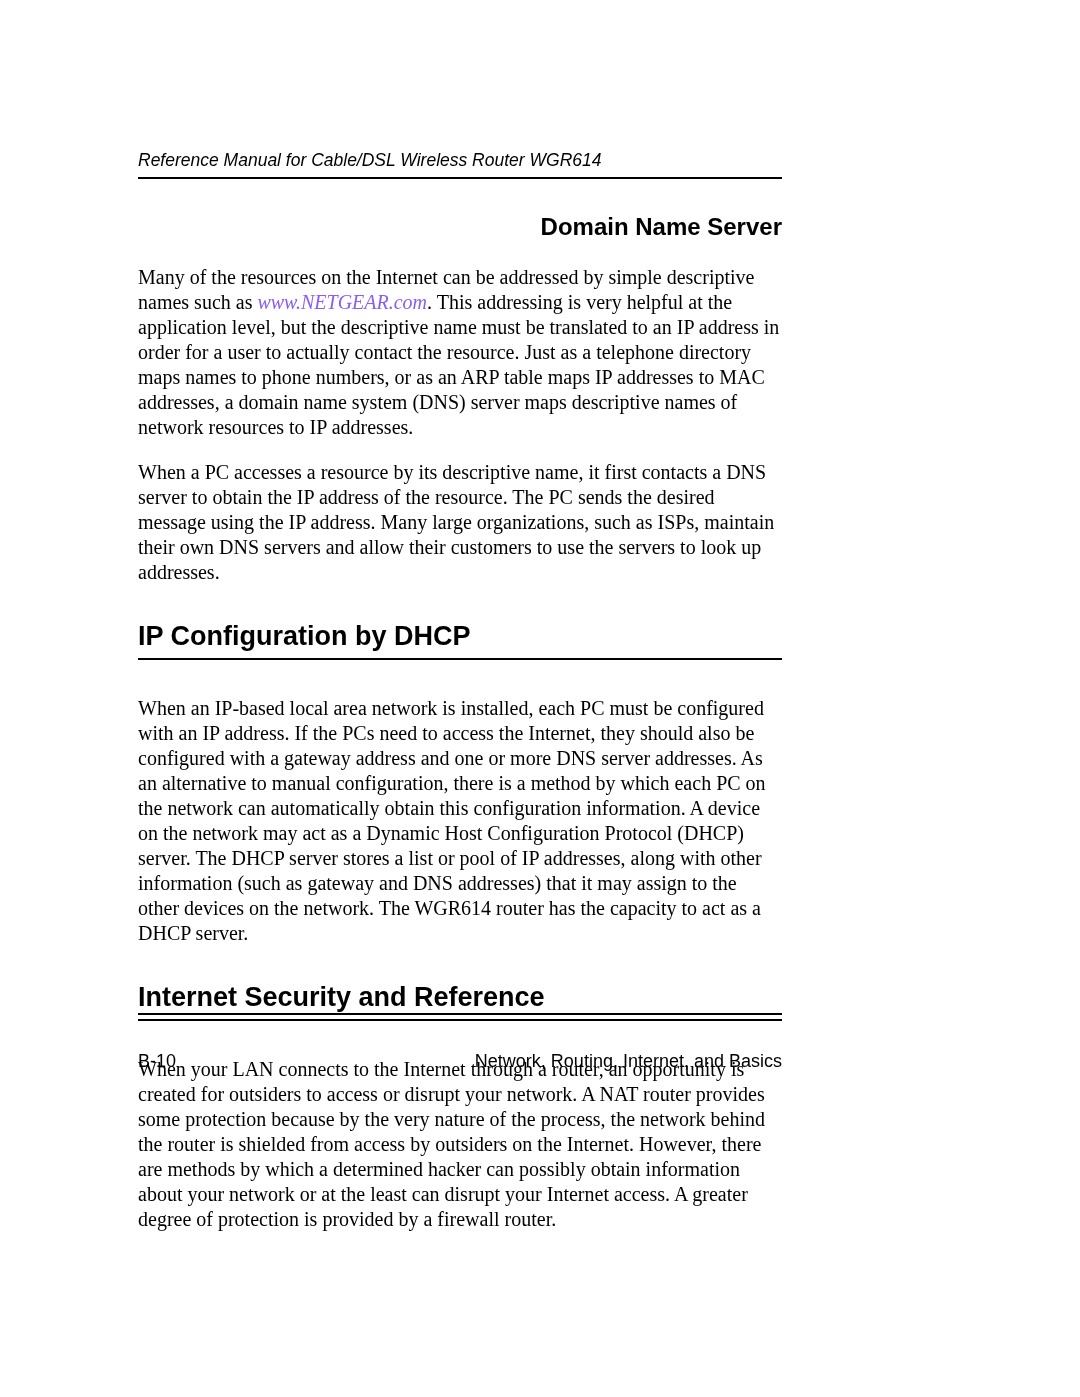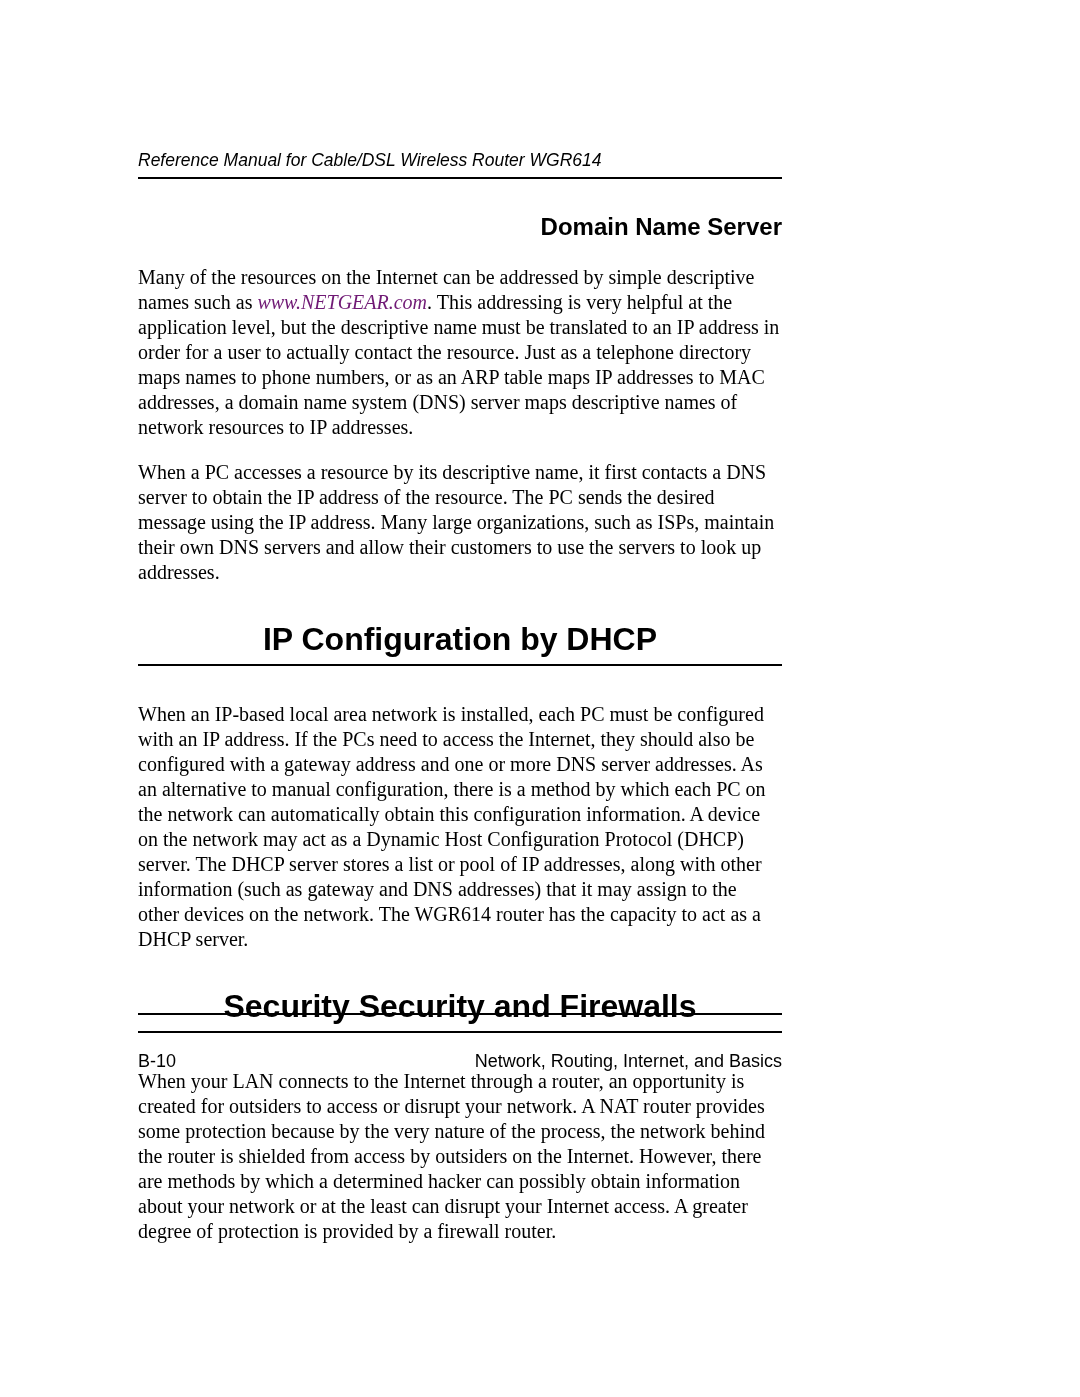--- a/index.html
+++ b/index.html
@@ -30,38 +30,37 @@
   .h3 {
     font-family: Arial, Helvetica, sans-serif;
     font-weight: bold;
     font-size: 24px;
     margin: 0 0 24px 0;
     text-align: right;
   }
   .h2 {
     font-family: Arial, Helvetica, sans-serif;
     font-weight: bold;
-    font-size: 32px;
+    font-size: 27px;
     margin: 36px 0 0 0;
     padding-bottom: 6px;
-    text-align: center;
   }
   .h2-rule {
     border: none;
     border-top: 2px solid #000;
     margin: 0 0 36px 0;
   }
   .para {
     font-size: 20px;
     line-height: 1.25;
     margin: 0 0 20px 0;
     text-align: left;
   }
   .link {
-    color: #701a75;
+    color: #8b5cf6;
     font-style: italic;
     text-decoration: none;
   }
   .footer {
     position: absolute;
     left: 138px;
     right: 138px;
     bottom: 318px; 
   }
   .footer-rule {
@@ -101,21 +100,21 @@
   </p>
 
   <p class="para">When a PC accesses a resource by its descriptive name, it first contacts a DNS server to obtain the IP address of the resource. The PC sends the desired message using the IP address. Many large organizations, such as ISPs, maintain their own DNS servers and allow their customers to use the servers to look up addresses.</p>
 
   <div class="h2">IP Configuration by DHCP</div>
   <hr class="h2-rule">
 
   <p class="para">When an IP-based local area network is installed, each PC must be configured with an IP address. If the PCs need to access the Internet, they should also be configured with a gateway address and one or more DNS server addresses. As an alternative to manual configuration, there is a method by which each PC on the network can automatically obtain this configuration information. A device on the network may act as a Dynamic Host Configuration Protocol (DHCP) server. The DHCP server stores a list or pool of IP addresses, along with other information (such as gateway and DNS addresses) that it may assign to the other devices on the network. The WGR614 router has the capacity to act as a DHCP server.</p>
 
 
-  <div class="h2">Security Security and Firewalls</div>
+  <div class="h2">Internet Security and Reference</div>
   <hr class="h2-rule">
 
   <p class="para">When your LAN connects to the Internet through a router, an opportunity is created for outsiders to access or disrupt your network. A NAT router provides some protection because by the very nature of the process, the network behind the router is shielded from access by outsiders on the Internet. However, there are methods by which a determined hacker can possibly obtain information about your network or at the least can disrupt your Internet access. A greater degree of protection is provided by a firewall router.</p>
 
   <div class="footer">
     <hr class="footer-rule">
     <div class="footer-row">
       <span>B-10</span>
       <span>Network, Routing, Internet, and Basics</span>
     </div>

